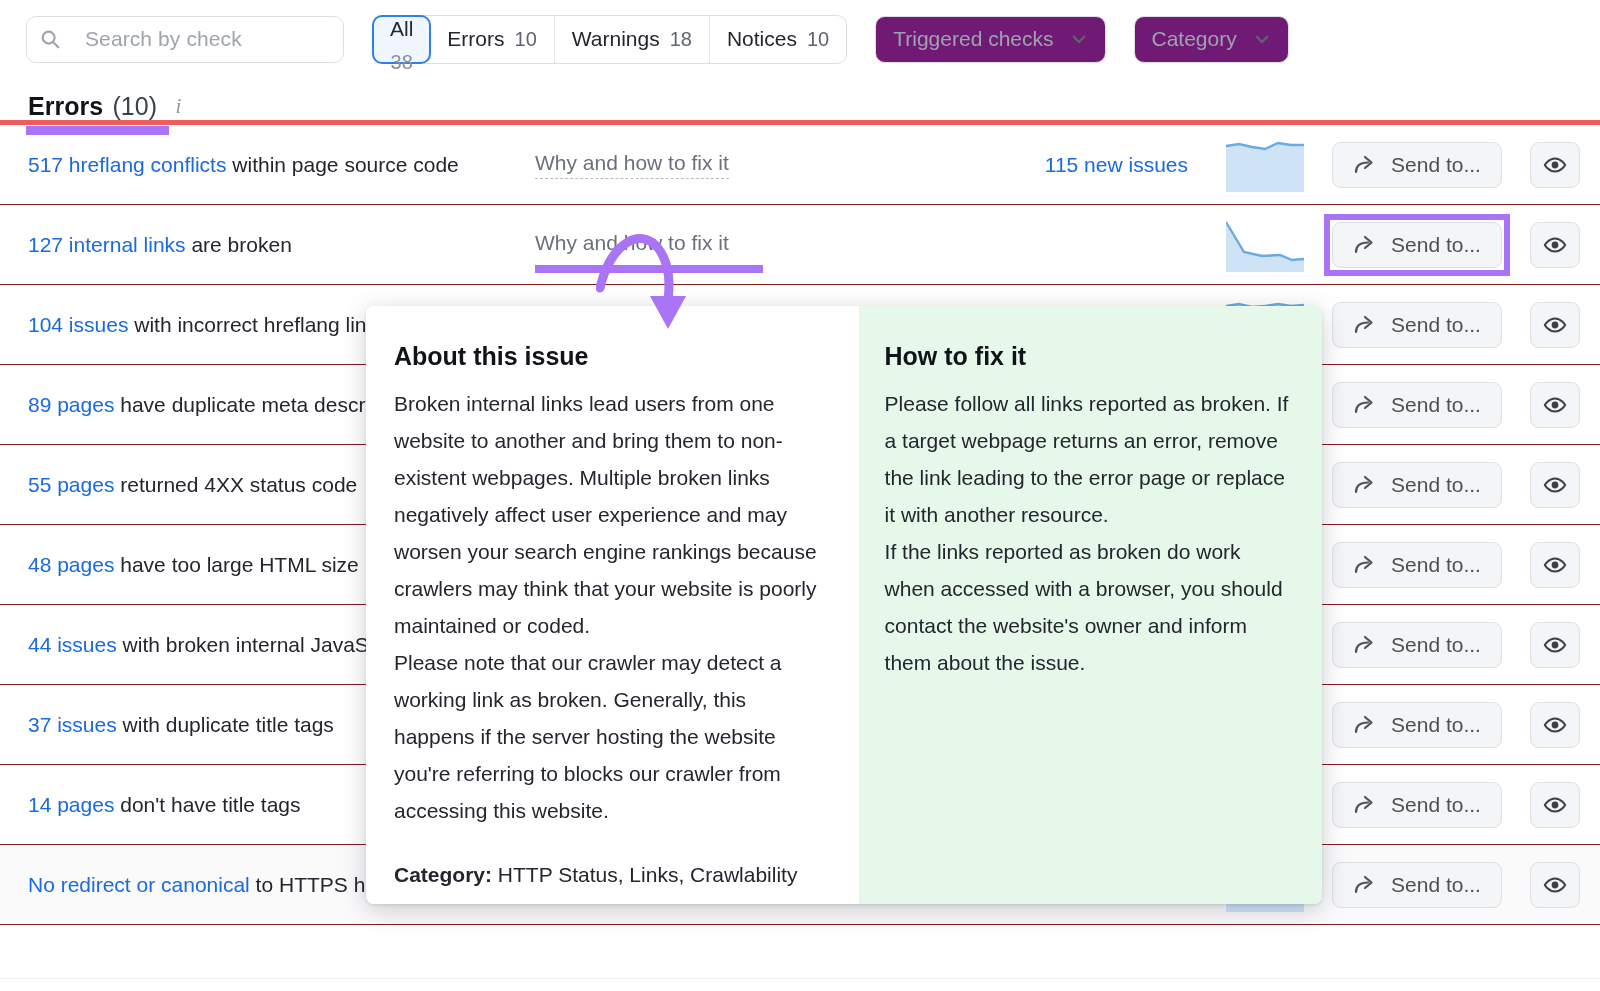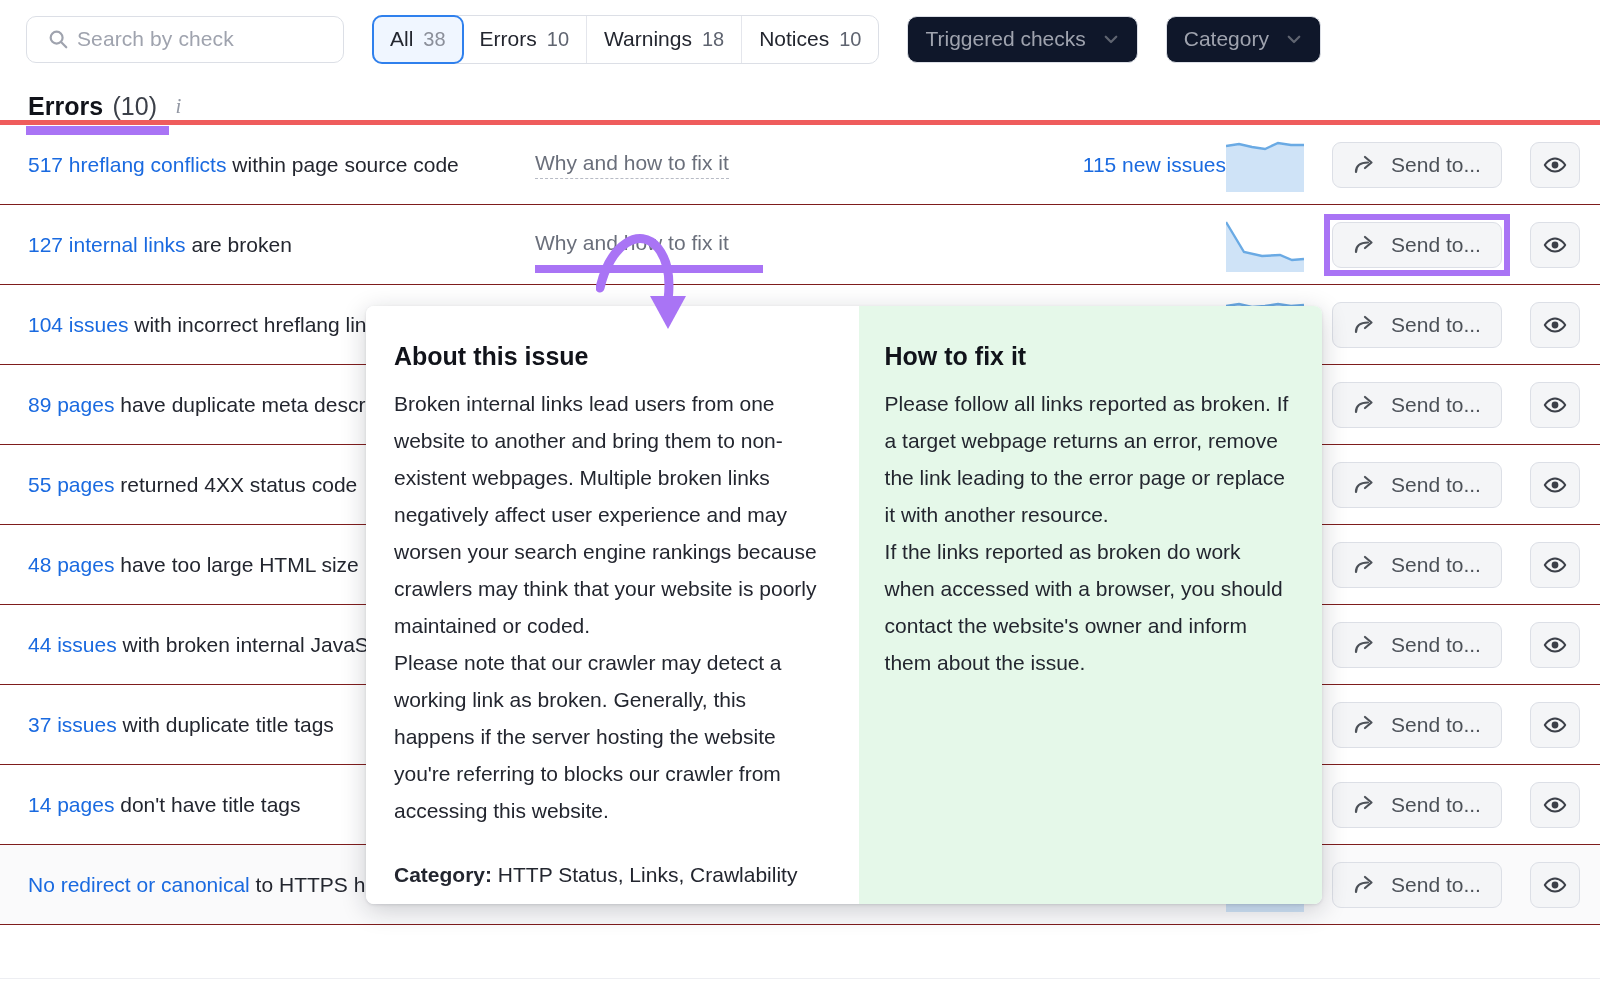--- a/index.html
+++ b/index.html
@@ -26,22 +26,22 @@
     box-sizing: border-box;
   }
 
   .search-box {
     width: 318px;
     height: 47px;
     border: 1px solid #dcdfe6;
     border-radius: 10px;
     display: flex;
     align-items: center;
-    gap: 8px;
-    padding: 0 20px;
+    gap: 24px;
+    padding: 0 12px;
     box-sizing: border-box;
     background: #fff;
   }
   .search-box .ph {
     color: #9fa3ae;
     font-size: 21px;
     letter-spacing: .1px;
   }
   .icon-svg { display: block; }
 
@@ -67,35 +67,36 @@
   }
   .seg:last-child { border-right: none; }
   .seg .cnt { color: #5f6470; font-size: 20px; }
   .seg.active {
     background: #f0f6ff;
     border: 2px solid #2f80ed;
     border-radius: 10px;
     margin: -1px;
     z-index: 2;
     padding: 0 16px;
+    flex-direction: column;
   }
   .seg.active .cnt { color: #8b8f9a; }
 
   .dropdown {
     height: 47px;
     border: 1px solid #dcdfe6;
     border-radius: 10px;
     display: flex;
     align-items: center;
     gap: 16px;
     padding: 0 17px;
     box-sizing: border-box;
     font-size: 21px;
     color: #9fa3ae;
-    background: #0f172a;
+    background: #701a75;
   }
   .caret { color: #6b7280; }
 
   
   .section-head {
     position: relative;
     padding: 30px 16px 0 28px;
     height: 58px;
     box-sizing: border-box;
   }
@@ -179,20 +180,21 @@
     left: 0;
     top: 34px;
     width: 228px;
     height: 8px;
     background: #a974f5;
   }
 
   .cell-new {
     flex: 1;
     text-align: right;
+    padding-right: 38px;
     font-size: 21px;
     color: #1a6ae0;
     white-space: nowrap;
   }
 
   .cell-spark {
     width: 98px;
     display: flex;
     align-items: center;
     justify-content: flex-start;

